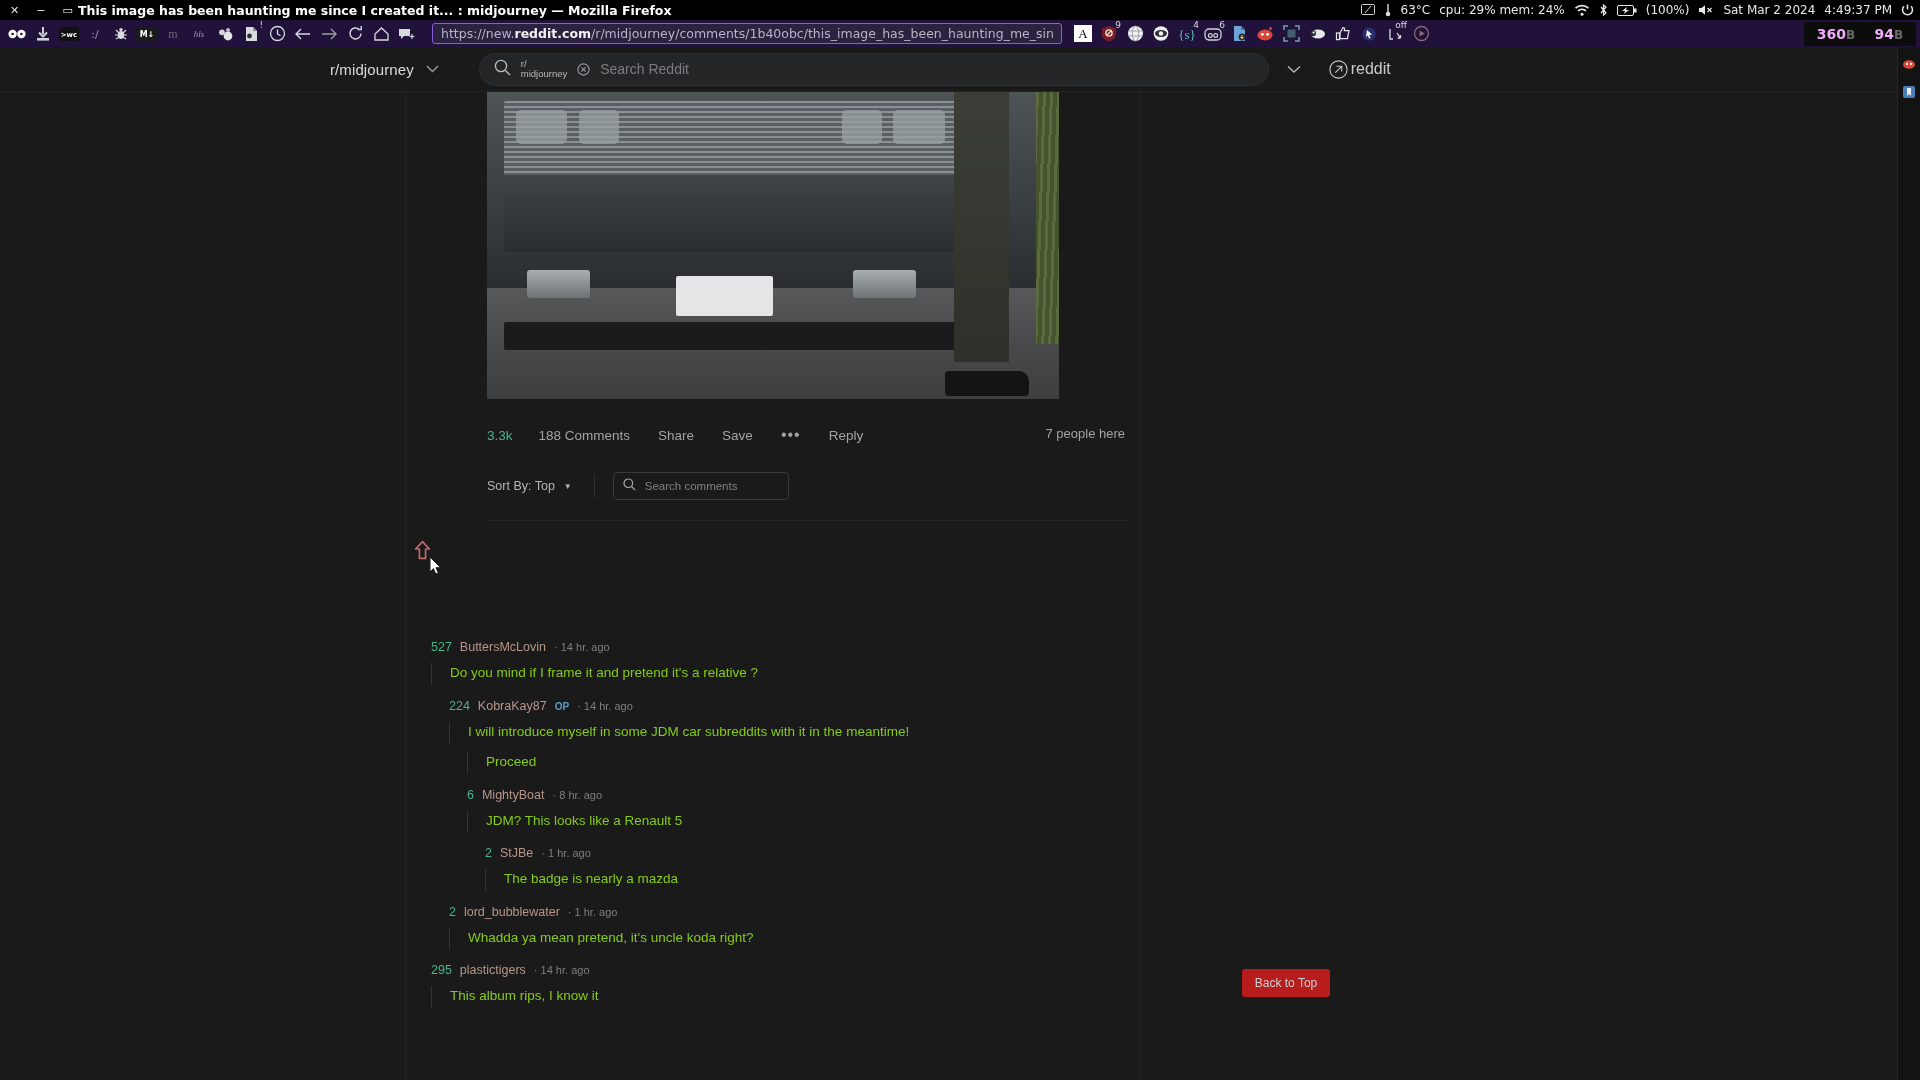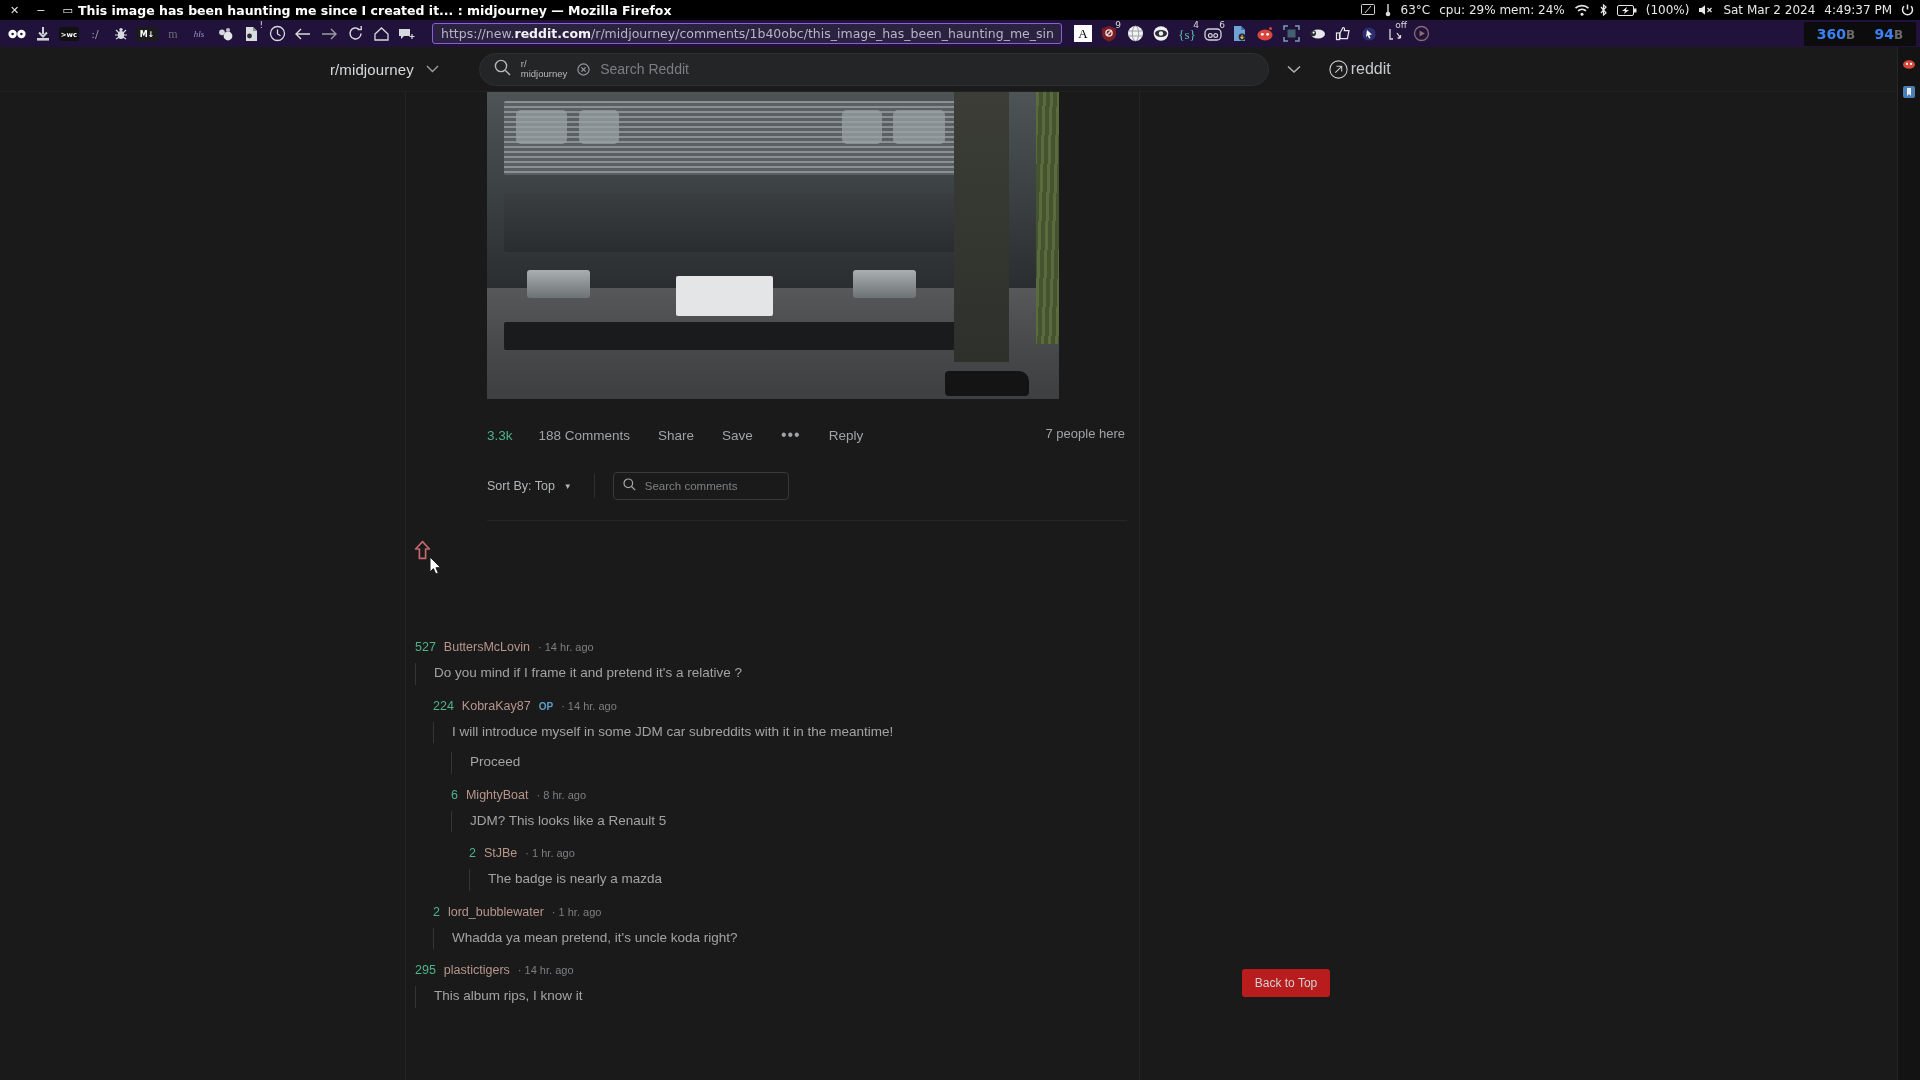--- a/index.html
+++ b/index.html
@@ -84,21 +84,21 @@
   }
   .perf-box {
     margin-left: auto;
     background: #0c0c0c;
     height: 24px; min-width: 112px;
     display: flex; align-items: center; justify-content: space-around;
     gap: 10px; padding: 0 8px;
     font-family: "DejaVu Sans", sans-serif;
     font-size: 14px; font-weight: bold;
   }
-  .perf-box .num { color: #3b82f6; }
+  .perf-box .num { color: #f0abfc; }
   .perf-box .unit { color: #6b6b6b; font-size: 12px; }
 
   
   .page {
     position: absolute; top: 47px; left: 0;
     width: 1920px; height: 1025px;
     background: #1a1a1b;
   }
   .rd-header {
     height: 45px; width: 1897px;
@@ -247,32 +247,32 @@
     display: flex; align-items: center; gap: 9px;
     padding: 0 9px; cursor: text;
   }
   .csearch .ph { font-size: 11.5px; color: #7d8082; }
 
   .hr-line {
     margin: 18px 0 0 81px; width: 640px; height: 1px; background: #242526;
   }
 
   
-  .comments { padding-left: 0; margin-top: 16px; }
+  .comments { padding-left: 16px; margin-top: 16px; }
   .cmt { position: relative; }
   .cmt-head {
     display: flex; align-items: baseline; gap: 8px;
     font-size: 12.5px; margin-top: 14px;
   }
   .cscore { color: #4db38a; font-size: 12.5px; min-width: 0; }
   .cuser { color: #b7968b; font-size: 12.5px; cursor: pointer; }
   .op-tag { color: #5b9ec9; font-size: 10px; font-weight: bold; }
   .cmeta { color: #7c7f81; font-size: 11px; }
   .cbody {
-    font-size: 13.5px; color: #a3a3a3; line-height: 1.45;
+    font-size: 13.5px; color: #84cc16; line-height: 1.45;
     margin-top: 9px; padding-left: 18px;
     border-left: 1px solid #333436;
     padding-bottom: 2px;
   }
   .d0 { padding-left: 415px; }
   .d1 { padding-left: 433px; }
   .d2 { padding-left: 451px; }
   .d3 { padding-left: 469px; }
   .d0 .cbody, .d1 .cbody, .d2 .cbody, .d3 .cbody { }
 

